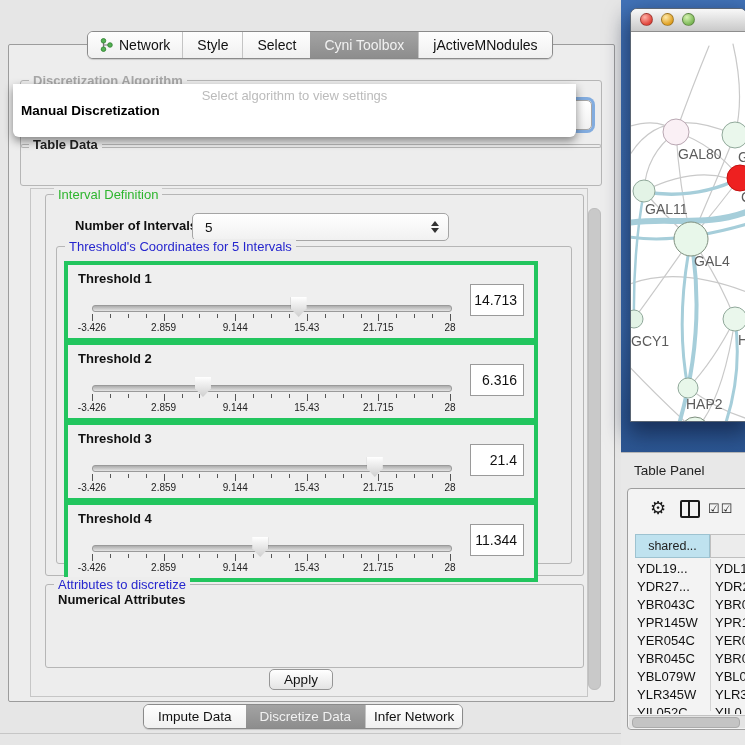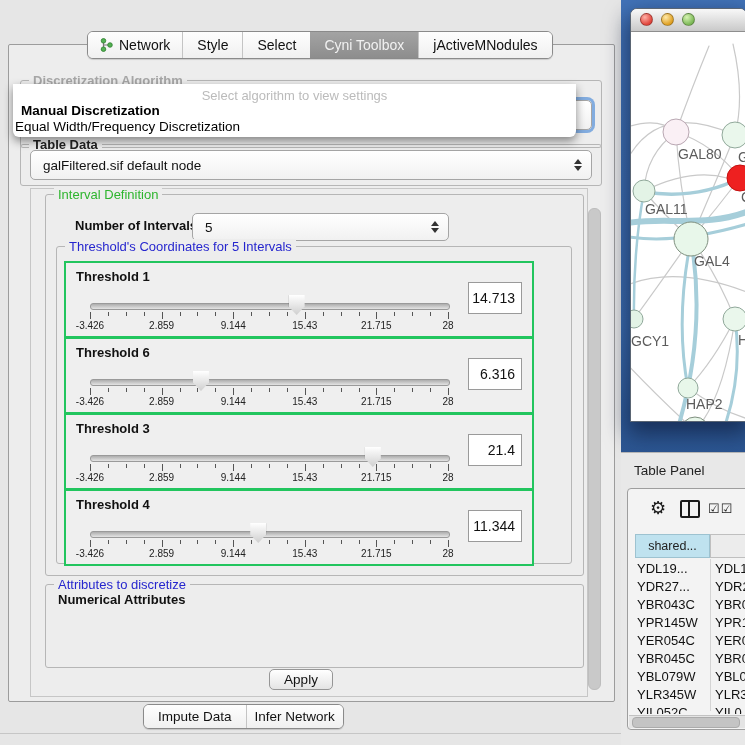--- a/index.html
+++ b/index.html
@@ -45,21 +45,21 @@
   
   #algo-popup{left:13px;top:84px;width:563px;height:53px;background:#FFFFFF;
               border-radius:0 0 6px 6px;box-shadow:0 4px 10px rgba(0,0,0,.45);z-index:10;}
   #algo-popup .prompt{position:absolute;top:4px;left:0;width:100%;text-align:center;
                       color:#BBBBBB;font-size:13px;}
   #algo-popup .opt1{position:absolute;top:19px;left:2px;font-size:13.5px;font-weight:bold;color:#000;padding-left:6px;}
   #algo-popup .opt2{position:absolute;top:35px;left:2px;font-size:13.5px;color:#000;}
   #algo-combo{left:302px;top:100px;width:288px;height:28px;z-index:1;
               box-shadow:0 0 0 3px rgba(110,160,220,.85);}
   
-  .th-panel{position:relative;width:466px;height:73px;border:2px solid #22c55e;margin-top:-1px;
+  .th-panel{position:relative;width:466px;height:73px;border:4px solid #22c55e;margin-top:-1px;
             background:#EFEFEF;}
   .th-title{position:absolute;left:10px;top:6px;font-size:13px;font-weight:bold;color:#111;}
   .th-zone{position:absolute;left:24px;top:0;width:358px;height:100%;}
   .th-track{position:absolute;left:0;top:40px;width:100%;height:5px;border:1px solid #9A9A9A;
             border-radius:3px;background:linear-gradient(#ADADAD,#E4E4E4);}
   .th-thumb{position:absolute;top:32px;width:16px;height:20px;transform:translateX(-50%);
             background:linear-gradient(#FFFFFF,#CFCFCF);
             clip-path:polygon(0 0,100% 0,100% 58%,50% 100%,0 58%);
             filter:drop-shadow(0 0 1px rgba(0,0,0,.65));}
   .tick{position:absolute;top:49px;width:1px;background:#555;}
@@ -160,32 +160,24 @@
     </div>
 
     <div class="abs grp" style="left:20px;top:80px;width:580px;height:66px;">
       <span class="grp-label lbl-faded">Discretization Algorithm</span>
     </div>
     <div id="algo-combo" class="abs combo"></div>
 
     <div id="algo-popup" class="abs">
       <div class="prompt">Select algorithm to view settings</div>
       <div class="opt1">Manual Discretization</div>
-      <div class="opt2">Equal Width/Frequency Discretization</div>
     </div>
 
     <div class="abs grp" style="left:20px;top:144px;width:580px;height:40px;">
       <span class="grp-label lbl-dark">Table Data</span>
-    </div>
-    <div class="abs combo" style="left:30px;top:150px;width:560px;height:28px;">
-      <span class="txt">galFiltered.sif default node</span>
-      <span class="spin">
-          <i class="up"></i>
-          <i class="dn"></i>
-        </span>
     </div>
 
     <div class="abs" style="left:30px;top:188px;width:556px;height:507px;border:1px solid #C6C6C6;"></div>
 
     <div class="abs grp" style="left:45px;top:194px;width:537px;height:380px;">
       <span class="grp-label lbl-green">Interval Definition</span>
     </div>
     <span class="abs" style="left:75px;top:218px;font-size:13px;font-weight:bold;color:#111;">Number of Intervals</span>
     <div class="abs combo" style="left:192px;top:213px;width:255px;height:26px;">
       <span class="txt">5</span>
@@ -228,21 +220,21 @@
             <span class="tick-label" style="left: 20%;">2.859</span>
             <span class="tick-label" style="left: 40%;">9.144</span>
             <span class="tick-label" style="left: 60%;">15.43</span>
             <span class="tick-label" style="left: 80%;">21.715</span>
             <span class="tick-label" style="left: 100%;">28</span>
             <div class="th-thumb" style="left: 57.7197%;"></div>
           </div>
           <div class="th-value">14.713</div>
         </div>
         <div class="th-panel">
-          <div class="th-title">Threshold 6</div>
+          <div class="th-title">Threshold 2</div>
           <div class="th-zone">
             <div class="th-track"></div>
             <div class="tick major" style="left: 0%;"></div>
             <div class="tick minor" style="left: 5%;"></div>
             <div class="tick minor" style="left: 10%;"></div>
             <div class="tick minor" style="left: 15%;"></div>
             <div class="tick major" style="left: 20%;"></div>
             <div class="tick minor" style="left: 25%;"></div>
             <div class="tick minor" style="left: 30%;"></div>
             <div class="tick minor" style="left: 35%;"></div>
@@ -347,20 +339,23 @@
     <span class="abs" style="left:58px;top:592px;font-size:13px;font-weight:bold;color:#111;">Numerical Attributes</span>
 
     <button id="apply-btn" class="abs">Apply</button>
 
     <div id="cp-scroll" class="abs"></div>
 
     <div id="bottom-tabs" class="abs tabbar">
       <div class="tab" style="padding:0 14px;">
         <span>Impute Data</span>
       </div>
+      <div class="tab sel" style="padding:0 14px;">
+        <span>Discretize Data</span>
+      </div>
       <div class="tab" style="padding:0 8px;">
         <span>Infer Network</span>
       </div>
     </div>
     <div id="below-line" class="abs"></div>
   </div>
 
   <div id="rc" class="abs">
     <div id="net-backdrop" class="abs"></div>
 

